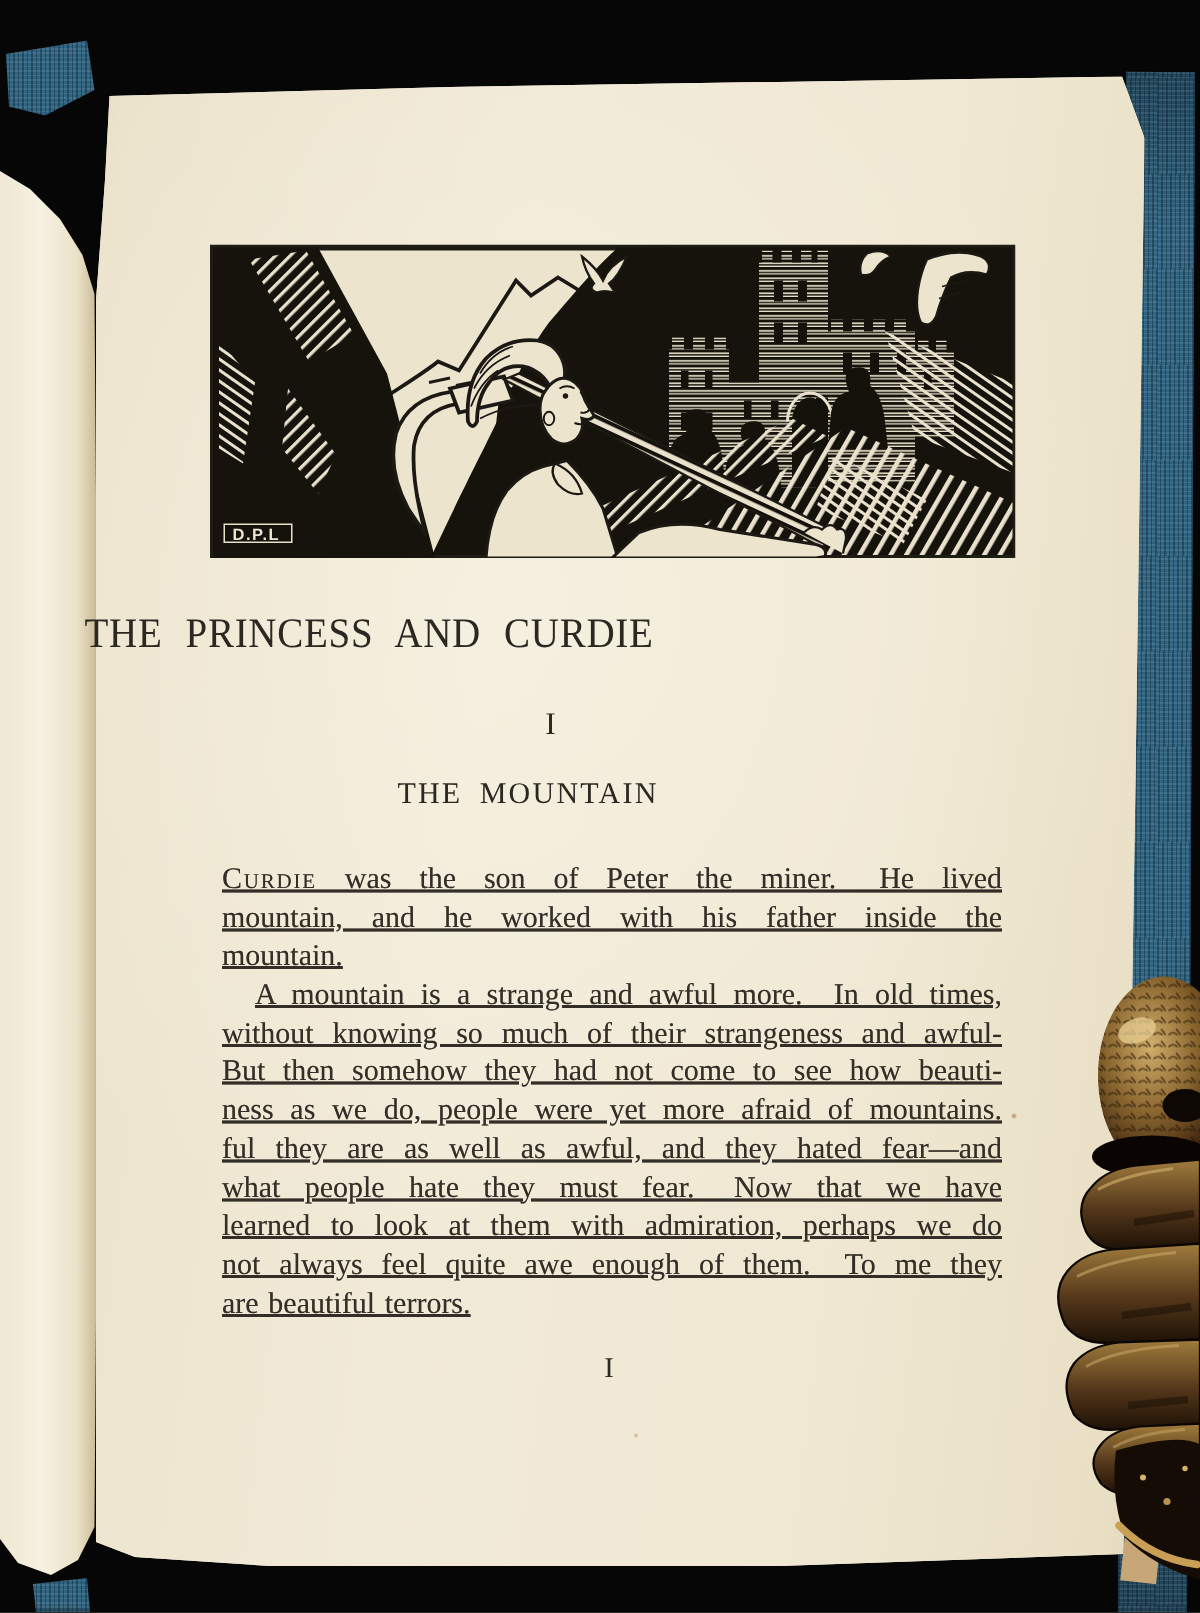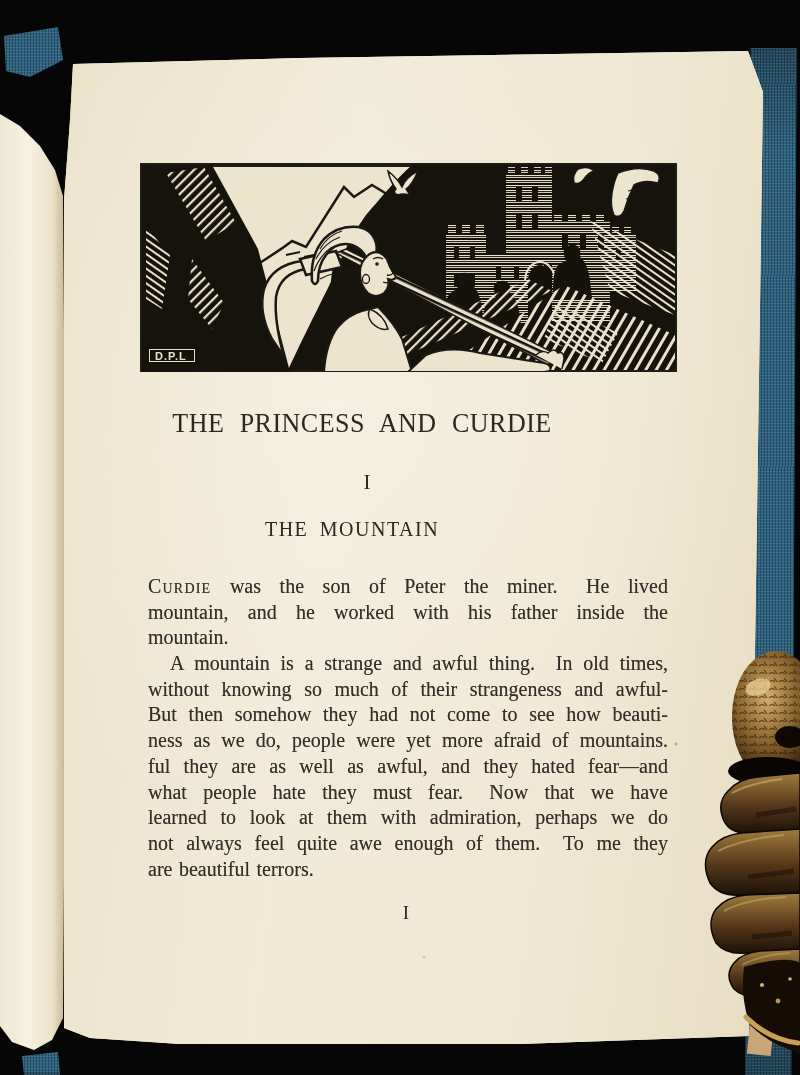--- a/index.html
+++ b/index.html
@@ -24,28 +24,28 @@
     background-image:
       radial-gradient(90% 70% at 42% 38%, rgba(255,253,244,.30), rgba(255,253,244,0) 60%),
       radial-gradient(3px 3px at 676px 744px, rgba(170,110,60,.85), rgba(170,110,60,0) 70%),
       radial-gradient(2.5px 2.5px at 424px 957px, rgba(175,120,70,.6), rgba(175,120,70,0) 70%),
       radial-gradient(2px 2px at 560px 296px, rgba(160,120,80,.5), rgba(160,120,80,0) 70%),
       linear-gradient(97deg,#c3b28d 0%,#e2d7b8 3.5%,#ece3cc 10%,#f1ead7 40%,#f0e8d3 70%,#e9dfc5 92%,#ddd0b0 100%);
     clip-path:polygon(64px 200px,70px 120px,73px 64px,300px 58px,748px 51px,763px 92px,757px 520px,749px 1036px,520px 1044px,180px 1044px,90px 1038px,64px 1028px);}
   
   .content{position:absolute;left:0;top:0;width:764px;height:1075px;color:#332f28;}
   .illo{position:absolute;left:140px;top:163px;width:537px;height:209px;}
-  .title{position:absolute;left:42px;top:407px;width:640px;text-align:center;
+  .title{position:absolute;left:42px;top:407px;width:640px;
     font-size:28px;color:#2b2822;letter-spacing:.5px;word-spacing:9px;}
   .title>span{display:inline-block;transform:scaleX(.93);}
   .chapnum{position:absolute;left:42px;top:470px;width:650px;text-align:center;font-size:21px;color:#2b2822;}
   .chaptitle{position:absolute;left:32px;top:518px;width:640px;text-align:center;
     font-size:20px;letter-spacing:1.5px;word-spacing:5px;color:#2b2822;}
   .bodytext{position:absolute;left:148px;top:574px;width:520px;font-size:20px;word-spacing:1.5px;
-    text-shadow:0 0 .4px rgba(60,50,40,.55);}
+    text-shadow:0 0 .4px rgba(60,50,40,.55);text-decoration:underline;}
   .bl{height:25.7px;line-height:25.7px;text-align:justify;text-align-last:justify;}
   .bl.last{text-align-last:left;}
   .bl.indent{text-indent:22px;}
   .lead{font-variant:small-caps;letter-spacing:1.2px;}
   .pageno{position:absolute;left:146px;top:902px;width:520px;text-align:center;font-size:19px;color:#2b2822;}
   .bronze{position:absolute;left:698px;top:645px;width:102px;height:430px;}
 </style>
 </head>
 <body>
 
@@ -191,21 +191,21 @@
     </svg>
 
     <div class="title"><span>THE PRINCESS AND CURDIE</span></div>
     <div class="chapnum">I</div>
     <div class="chaptitle">THE MOUNTAIN</div>
 
     <div class="bodytext">
       <div class="bl"><span class="lead">Curdie</span><span> was the son of Peter the miner.  He lived</span></div>
       <div class="bl">mountain, and he worked with his father inside the</div>
       <div class="bl last">mountain.</div>
-      <div class="bl indent">A mountain is a strange and awful thing.  In old times,</div>
+      <div class="bl indent">A mountain is a strange and awful more.  In old times,</div>
       <div class="bl">without knowing so much of their strangeness and awful-</div>
       <div class="bl">But then somehow they had not come to see how beauti-</div>
       <div class="bl">ness as we do, people were yet more afraid of mountains.</div>
       <div class="bl">ful they are as well as awful, and they hated fear—and</div>
       <div class="bl">what people hate they must fear.  Now that we have</div>
       <div class="bl">learned to look at them with admiration, perhaps we do</div>
       <div class="bl">not always feel quite awe enough of them.  To me they</div>
       <div class="bl last">are beautiful terrors.</div>
     </div>
 

